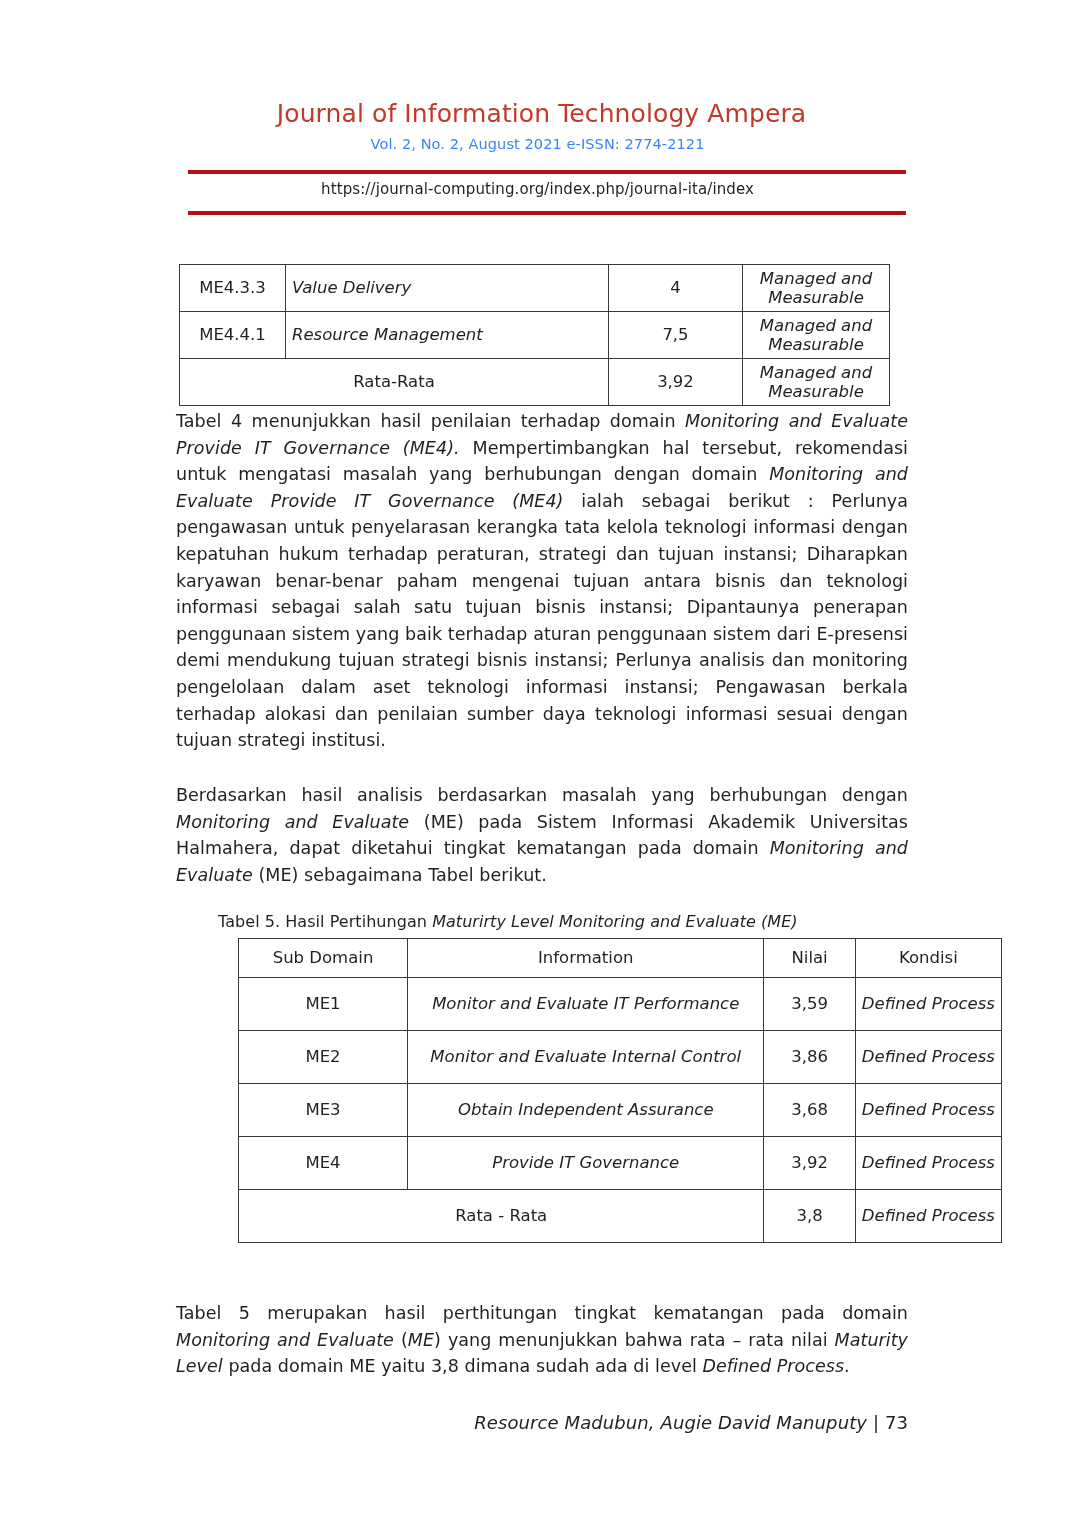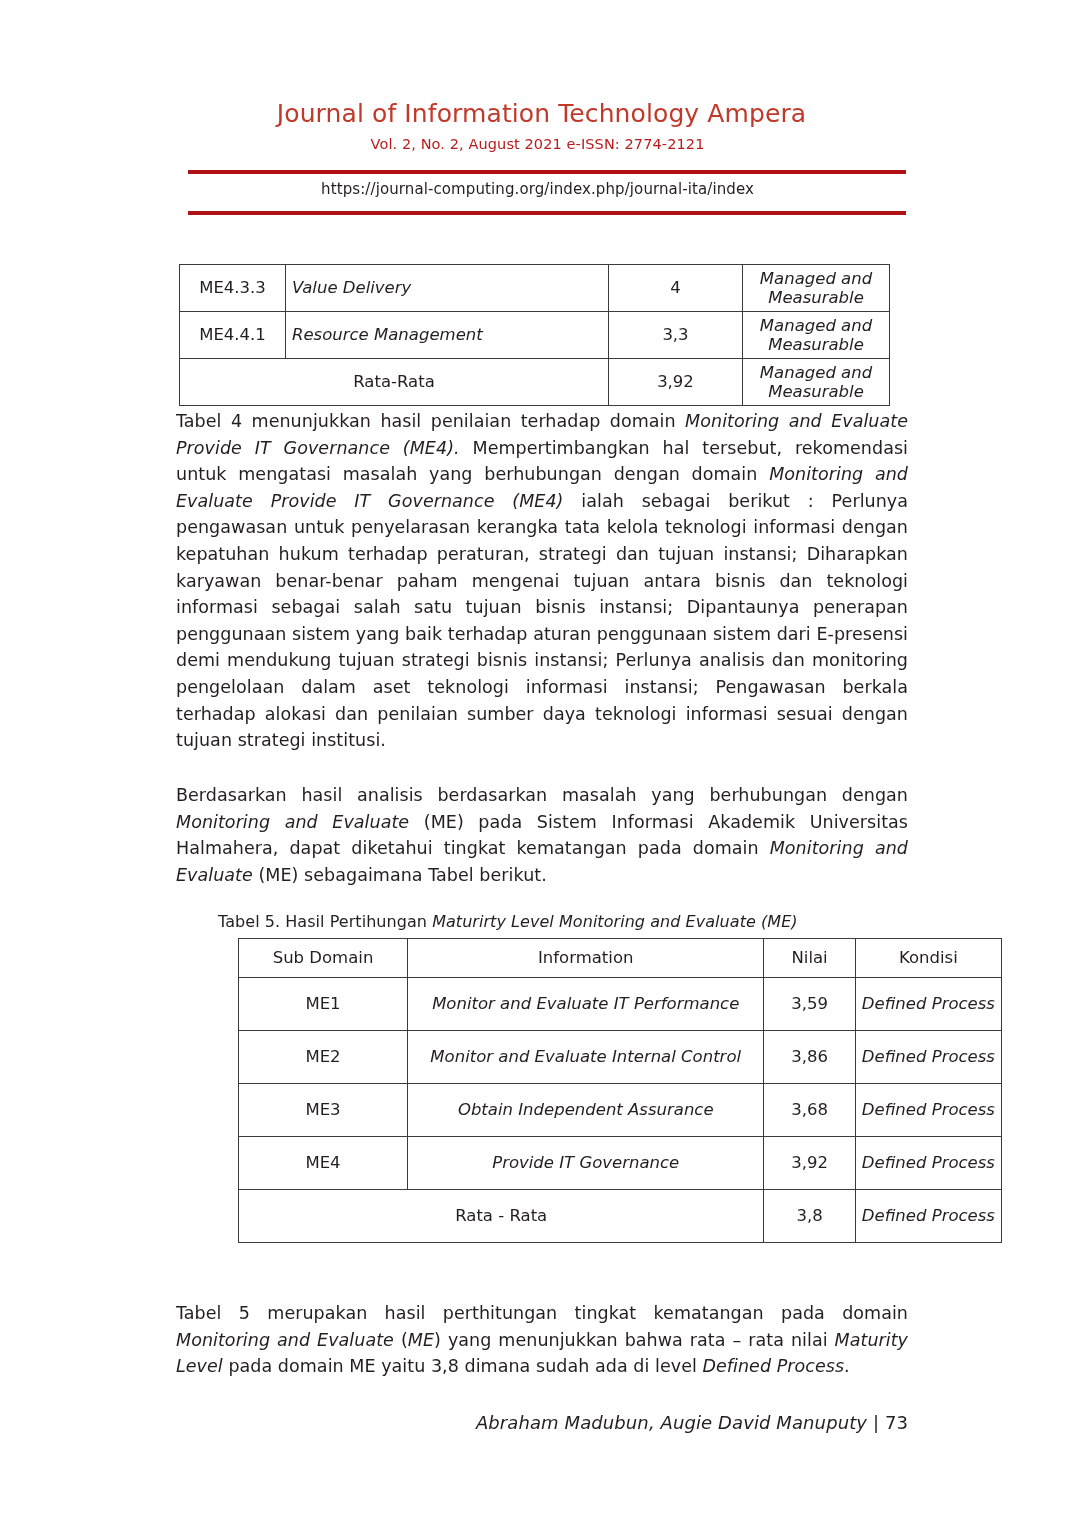--- a/index.html
+++ b/index.html
@@ -35,21 +35,21 @@
     font-size: 25px;
     color: #c0392b;
     letter-spacing: 0.1px;
     line-height: 1.1;
     font-weight: 400;
     padding-left: 8px;
   }
   .journal-issue {
     margin-top: 8px;
     font-size: 14.5px;
-    color: #b91c1c;
+    color: #3b82f6;
     letter-spacing: 0.1px;
   }
   .rule {
     position: absolute;
     left: 188px;
     width: 718px;
     height: 4px;
     background: #b01116;
   }
   .rule-top  { top: 170px; }
@@ -171,21 +171,21 @@
     <tbody>
       <tr>
         <td class="ctr">ME4.3.3</td>
         <td class="ital">Value Delivery</td>
         <td class="ctr">4</td>
         <td class="ctr ital">Managed and Measurable</td>
       </tr>
       <tr>
         <td class="ctr">ME4.4.1</td>
         <td class="ital">Resource Management</td>
-        <td class="ctr">3,3</td>
+        <td class="ctr">7,5</td>
         <td class="ctr ital">Managed and Measurable</td>
       </tr>
       <tr>
         <td class="ctr" colspan="2">Rata-Rata</td>
         <td class="ctr">3,92</td>
         <td class="ctr ital">Managed and Measurable</td>
       </tr>
     </tbody>
   </table>
 
@@ -236,15 +236,15 @@
       <tr>
         <td class="ctr" colspan="2">Rata - Rata</td>
         <td class="ctr">3,8</td>
         <td class="ctr ital">Defined Process</td>
       </tr>
     </tbody>
   </table>
 
   <div class="para para-3"><span>Tabel 5 merupakan hasil perthitungan tingkat kematangan pada domain </span><span class="ital">Monitoring and Evaluate</span><span> (</span><span class="ital">ME</span><span>) yang menunjukkan bahwa rata – rata nilai </span><span class="ital">Maturity Level</span><span> pada domain ME yaitu 3,8 dimana sudah ada di level </span><span class="ital">Defined Process</span><span>.</span></div>
 
-  <div class="footer"><span>Abraham Madubun, Augie David Manuputy</span><span class="pageno"> | </span><span class="pageno">73</span></div>
+  <div class="footer"><span>Resource Madubun, Augie David Manuputy</span><span class="pageno"> | </span><span class="pageno">73</span></div>
 
 </div>
 
 </body></html>

